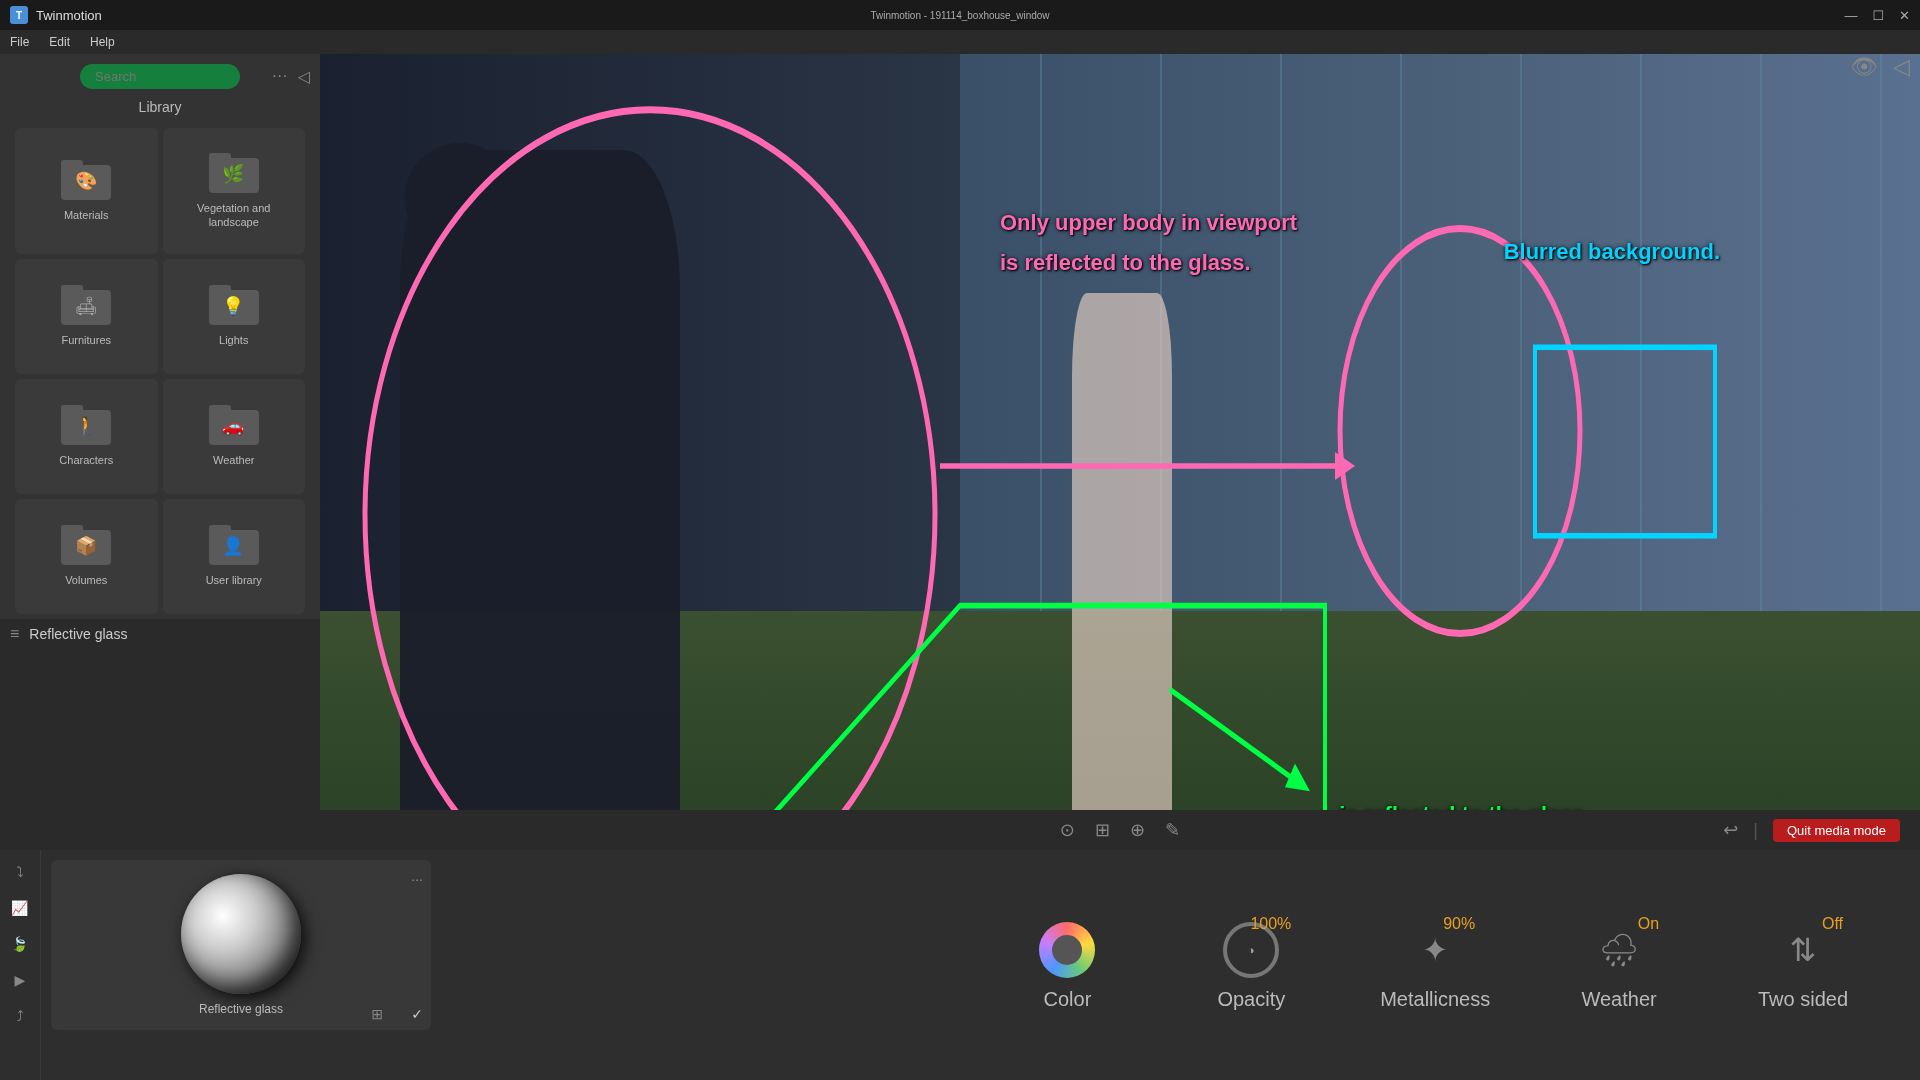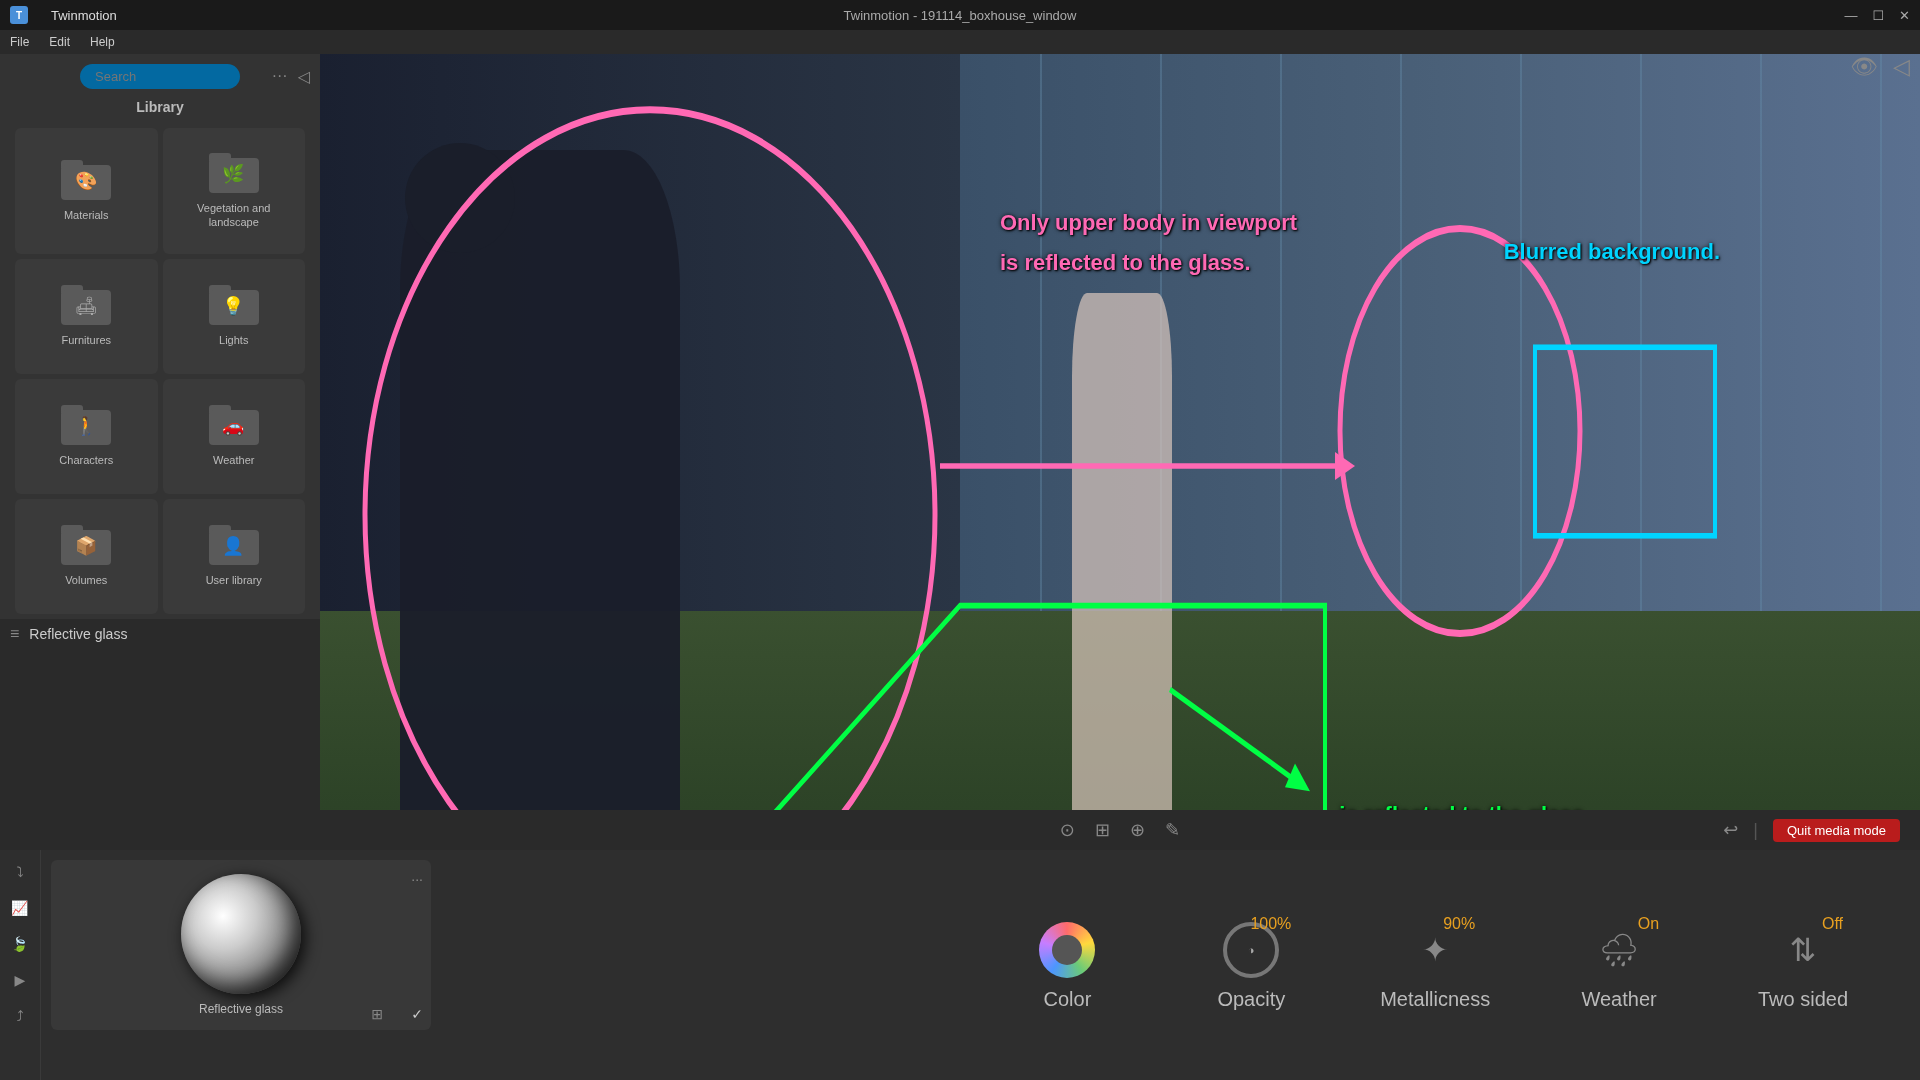--- a/index.html
+++ b/index.html
@@ -31,26 +31,26 @@
       gap: 8px;
     }
     #titlebar-logo {
       width: 18px; height: 18px;
       background: #4a90d9;
       border-radius: 3px;
       display: flex; align-items: center; justify-content: center;
       font-size: 10px; color: white; font-weight: bold;
     }
     #titlebar-appname {
-      font-size: 13px; color: #ddd; margin-left: 15px;
+      font-size: 13px; color: #ddd;
     }
     #titlebar-center {
       position: absolute;
       left: 50%; transform: translateX(-50%);
-      font-size: 13px; color: #aaa;
+      font-size: 10px; color: #aaa;
     }
     #titlebar-controls {
       display: flex; gap: 15px;
     }
     #titlebar-controls span {
       font-size: 13px; color: #aaa; cursor: pointer;
     }
 
     
     #menubar {
@@ -82,40 +82,39 @@
 
     #sidebar-header {
       display: flex;
       align-items: center;
       justify-content: center;
       padding: 10px 15px;
       gap: 10px;
       position: relative;
     }
     #search-box {
-      background: #0369a1;
+      background: #15803d;
       border: none;
       border-radius: 15px;
       padding: 5px 15px;
       color: #ccc;
       font-size: 13px;
       width: 160px;
       outline: none;
     }
     #sidebar-header-icons {
       position: absolute; right: 10px;
       display: flex; gap: 10px;
     }
 
     #library-label {
       text-align: center;
       font-size: 14px;
       color: #bbb;
       padding: 0 0 8px 0;
-      font-weight: bold;
     }
 
     #library-grid {
       display: grid;
       grid-template-columns: 1fr 1fr;
       gap: 5px;
       padding: 5px 15px;
       overflow-y: auto;
       flex: 1;
     }

